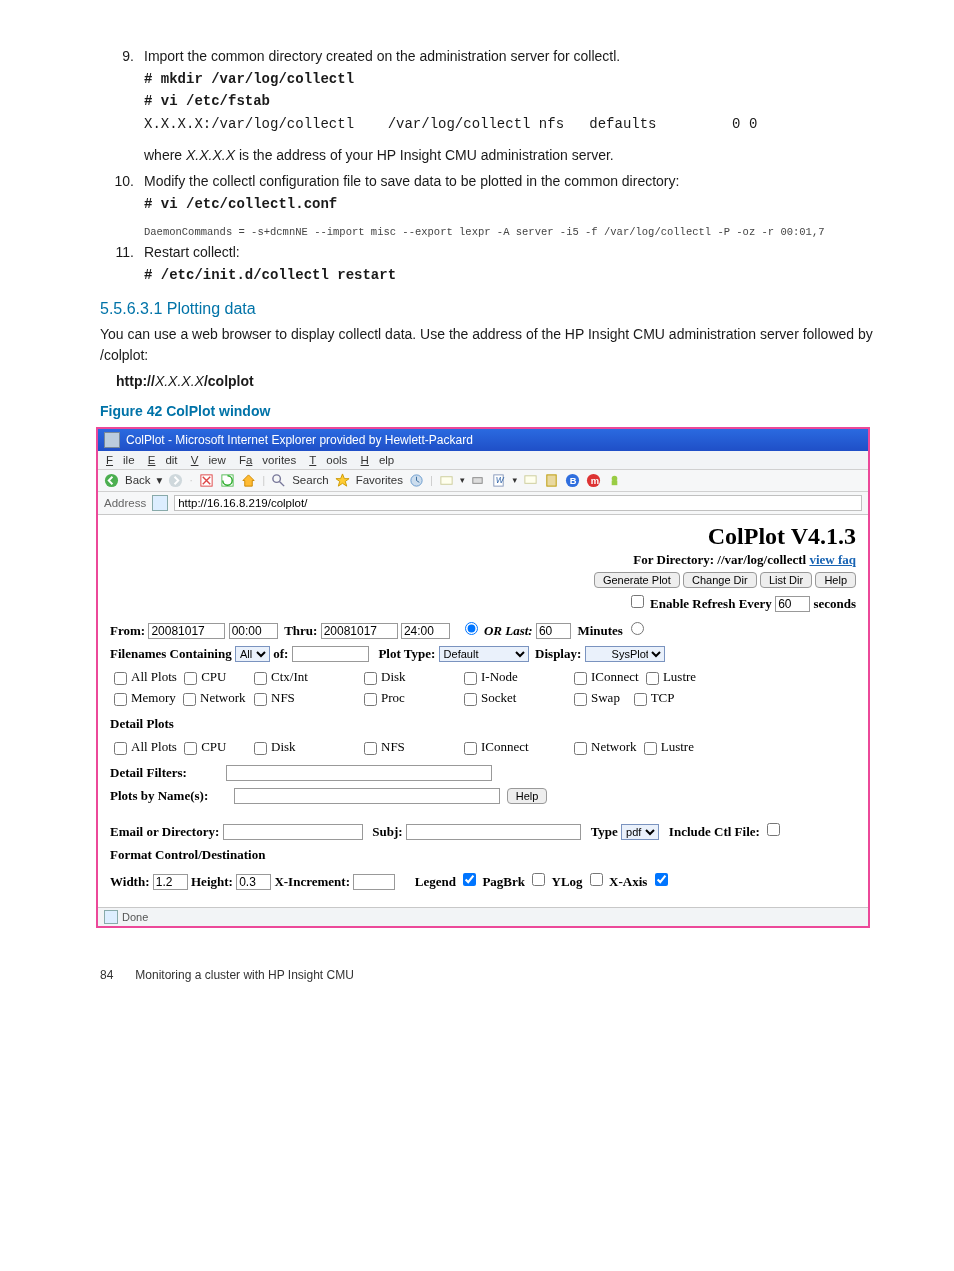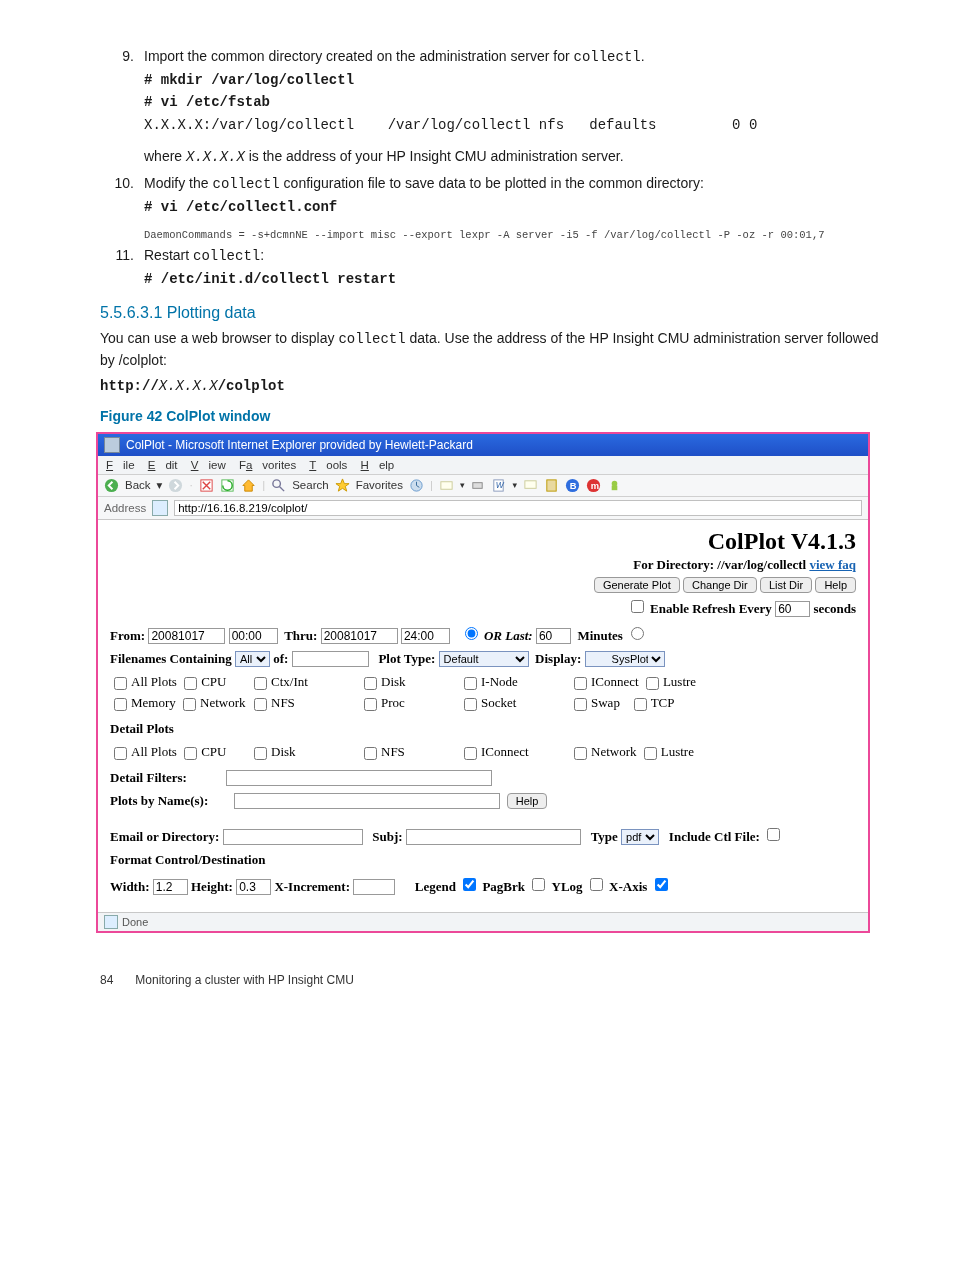--- a/index.html
+++ b/index.html
@@ -7,21 +7,21 @@
     padding: 0;
     background: #fff;
     font-family: Arial, Helvetica, sans-serif;
     font-size: 14px;
     color: #1a1a1a;
     width: 954px;
   }
   .page {
     padding: 48px 60px 20px 100px;
   }
-  .mono { font-family: Liberation Mono, monospace; }
+  .mono { font-family: Liberation Sans, sans-serif; }
   .small-mono { font-family: "Courier New", Courier, monospace; font-size: 10.5px; color:#444; }
 
   .step { display: flex; margin-bottom: 4px; }
   .step-num { width: 34px; text-align: right; padding-right: 10px; }
   .step-body { flex: 1; }
 
   .codeblk { padding-left: 44px; margin: 4px 0 10px 0; font-family:"Courier New", monospace; font-size: 14px; line-height: 1.6; white-space: pre; }
   .codeblk .bold { font-weight: bold; }
 
   h3.section { color:#0073a8; font-weight: normal; font-size: 16px; margin: 14px 0 6px 0; }
@@ -149,21 +149,21 @@
     <div class="step-body">
       <span>Restart </span><span class="mono">collectl</span><span>:</span>
     </div>
   </div>
   <div class="codeblk"><span class="bold"># /etc/init.d/collectl restart</span></div>
 
   <h3 class="section">5.5.6.3.1 Plotting data</h3>
   <div class="para">
     <span>You can use a web browser to display </span><span class="mono">collectl</span><span> data. Use the address of the HP Insight CMU administration server followed by /colplot:</span>
   </div>
-  <div class="mono" style="margin:6px 0 10px 0;">
+  <div class="mono" style="margin:6px 0 10px 16px;">
     <b>http://</b><i>X.X.X.X</i><b>/colplot</b>
   </div>
 
   <h3 class="figcap">Figure 42 ColPlot window</h3>
 
   <div class="ie-window">
     <div class="ie-titlebar">
       <span class="ie-title-ico"></span>
       <span>ColPlot - Microsoft Internet Explorer provided by Hewlett-Packard</span>
     </div>

